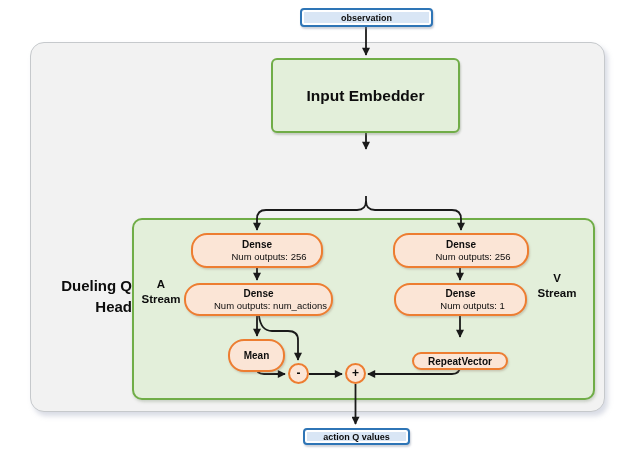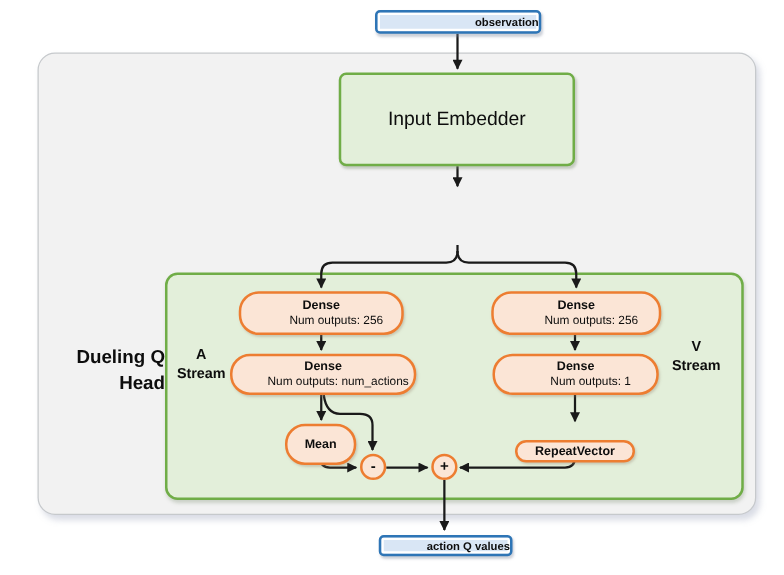--- a/index.html
+++ b/index.html
@@ -19,27 +19,27 @@
   }
   .inner-green {
     background:var(--green-fill,#e3efda);
     border:2px solid var(--green-border,#70ad47); border-radius:10px;
     box-shadow:1px 2px 3px rgba(130,145,120,.35);
   }
   .io-box {
     background:var(--blue-fill,#d9e6f5);
     border:2px solid var(--blue-border,#2e75b6); border-radius:4px;
     box-shadow:inset 0 0 0 2px #ffffff, 1px 2px 2px rgba(130,140,160,.4);
-    font-weight:bold; font-size:9px;justify-content:flex-end;
+    font-weight:bold; font-size:9px;
   }
   .green-block {
     background:var(--green-fill,#e3efda);
     border:2px solid var(--green-border,#70ad47); border-radius:6px;
     box-shadow:1px 2px 2px rgba(130,145,120,.4);
-    font-weight:normal; font-size:15.5px;
+    font-weight:bold; font-size:15.5px;
   }
   .orange-block {
     background:var(--orange-fill,#fbe5d6);
     border:2px solid var(--orange-border,#ed7d31); border-radius:16px;
     box-shadow:1px 1.5px 2px rgba(150,130,110,.35);
     flex-direction:column; gap:1px;
   }
   .dense-title { font-weight:bold; font-size:10px; line-height:11px; }
   .dense-sub   { font-size:9.5px; line-height:11px;padding-left:24px; }
   .small-orange { font-weight:bold; font-size:10px; }

